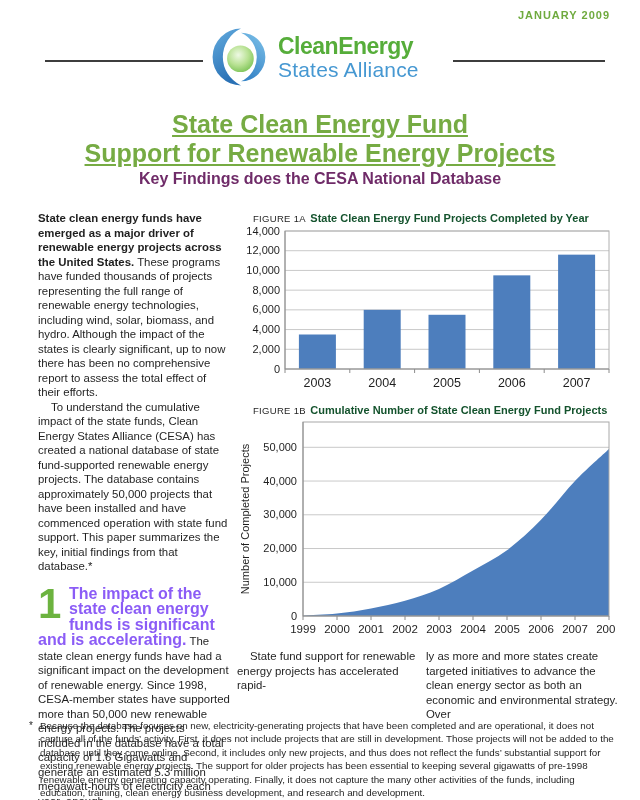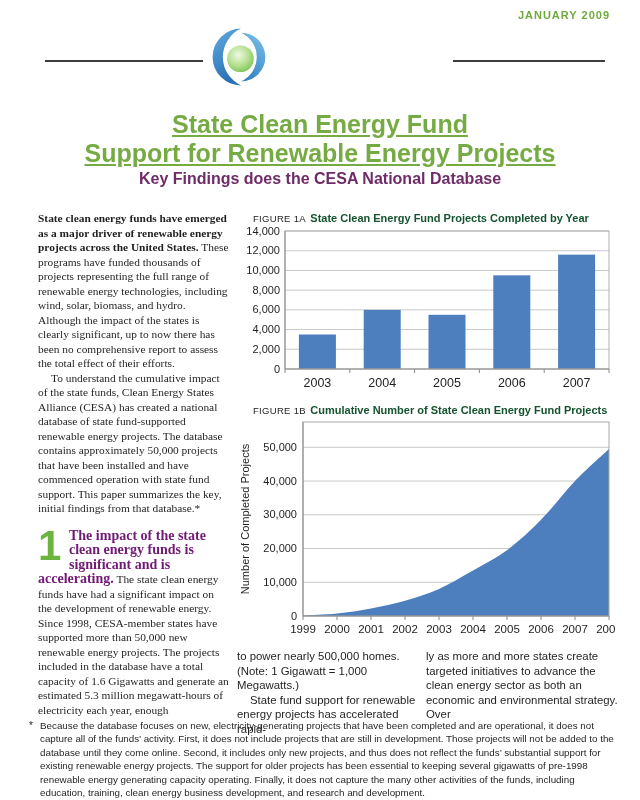--- a/index.html
+++ b/index.html
@@ -14,27 +14,27 @@
   .logo-icon{width:58px;height:58px;margin-right:8px;}
   .logo-text{display:flex;flex-direction:column;line-height:1;}
   .logo-line1{font-size:23px;font-weight:bold;color:#56ad3a;letter-spacing:-0.5px;}
   .logo-line2{font-size:21px;color:#4698d2;margin-top:1px;letter-spacing:0.2px;}
   .title{position:absolute;top:110px;left:0;width:640px;text-align:center;
          font-size:25px;line-height:29px;font-weight:bold;color:#76ab43;text-decoration:underline;}
   .subtitle{position:absolute;top:170px;left:0;width:640px;text-align:center;
             font-size:16px;font-weight:bold;color:#6f2b68;}
   .leftcol{position:absolute;left:38px;top:211px;width:192px;
            font-size:11.4px;line-height:14.5px;text-align:left;}
-  .leftcol p{margin:0;font-family:Liberation Serif, serif;}
+  .leftcol p{margin:0;}
   .leftcol .indent{text-indent:13px;}
   .b{font-weight:bold;}
   .finding{margin-top:13px;}
   .finding-num{float:left;width:28px;font-size:42px;line-height:33px;font-weight:bold;
                color:#6cb33f;margin-right:3px;}
-  .finding-head{font-weight:bold;color:#701a75;font-size:14px;}
+  .finding-head{font-weight:bold;color:#8b5cf6;font-size:16px;}
   .figures{position:absolute;left:237px;top:208px;width:378px;}
   .figcap{position:absolute;left:0;width:378px;white-space:nowrap;}
   .figcap-1a{top:0;}
   .figcap-1b{top:192px;}
   .fig-label{font-size:9.5px;letter-spacing:0.3px;color:#1f1f1f;margin-left:16px;}
   .fig-title{font-size:11px;font-weight:bold;color:#14532d;}
   .chart-1a{position:absolute;left:0;top:15px;}
   .chart-1b{position:absolute;left:0;top:208px;}
   svg text.tick{font-family:"Liberation Sans",sans-serif;font-size:11px;fill:#1f1f1f;}
   svg text.cat{font-family:"Liberation Sans",sans-serif;font-size:12.5px;fill:#1f1f1f;}
@@ -74,20 +74,24 @@
         <radialGradient id="ballg" cx="0.42" cy="0.36" r="0.75">
           <stop offset="0" stop-color="#eef9e4"></stop>
           <stop offset="0.5" stop-color="#b9e294"></stop>
           <stop offset="1" stop-color="#70bd4a"></stop>
         </radialGradient>
       </defs>
       <path d="M50,1 A49,49 0 0 0 50,99 A54,54 0 0 1 50,1 Z" fill="url(#arcL)"></path>
       <path d="M50,8 A42,42 0 0 1 50,92 A46,46 0 0 0 50,8 Z" fill="url(#arcR)"></path>
       <circle cx="49" cy="53" r="23" fill="url(#ballg)"></circle>
     </svg>
+    <div class="logo-text">
+      <span class="logo-line1">CleanEnergy</span>
+      <span class="logo-line2">States Alliance</span>
+    </div>
   </div>
 
   <div class="title">
     <span>State Clean Energy Fund</span><br>
     <span>Support for Renewable Energy Projects</span>
   </div>
   <div class="subtitle">Key Findings does the CESA National Database</div>
 
   <div class="leftcol">
     <p><span class="b">State clean energy funds have emerged as a major driver of renewable energy projects across the United States.</span><span> These programs have funded thousands of projects representing the full range of renewable energy technologies, including wind, solar, biomass, and hydro. Although the impact of the states is clearly significant, up to now there has been no comprehensive report to assess the total effect of their efforts.</span></p>
@@ -178,21 +182,20 @@
         <text x="236" y="217" text-anchor="middle" class="cat2">2004</text>
         <text x="270" y="217" text-anchor="middle" class="cat2">2005</text>
         <text x="304" y="217" text-anchor="middle" class="cat2">2006</text>
         <text x="338" y="217" text-anchor="middle" class="cat2">2007</text>
         <text x="372" y="217" text-anchor="middle" class="cat2">2008</text>
         <text x="12" y="103" text-anchor="middle" class="ylab" transform="rotate(-90 12 103)">Number of Completed Projects</text>
       </svg>
   </div>
 
   <div class="botcol botcol-mid">
-    <p>to power nearly 500,000 homes. (Note: 1 Gigawatt = 1,000 Megawatts.)</p>
     <p class="indent">State fund support for renewable energy projects has accelerated rapid-</p>
   </div>
   <div class="botcol botcol-right">
     <p>ly as more and more states create targeted initiatives to advance the clean energy sector as both an economic and environmental strategy. Over</p>
   </div>
 
   <div class="footnote">
     <div class="footnote-marker">*</div>
     <div class="footnote-text">Because the database focuses on new, electricity-generating projects that have been completed and are operational, it does not capture all of the funds’ activity. First, it does not include projects that are still in development. Those projects will not be added to the database until they come online. Second, it includes only new projects, and thus does not reflect the funds’ substantial support for existing renewable energy projects. The support for older projects has been essential to keeping several gigawatts of pre-1998 renewable energy generating capacity operating. Finally, it does not capture the many other activities of the funds, including education, training, clean energy business development, and research and development.</div>
   </div>

